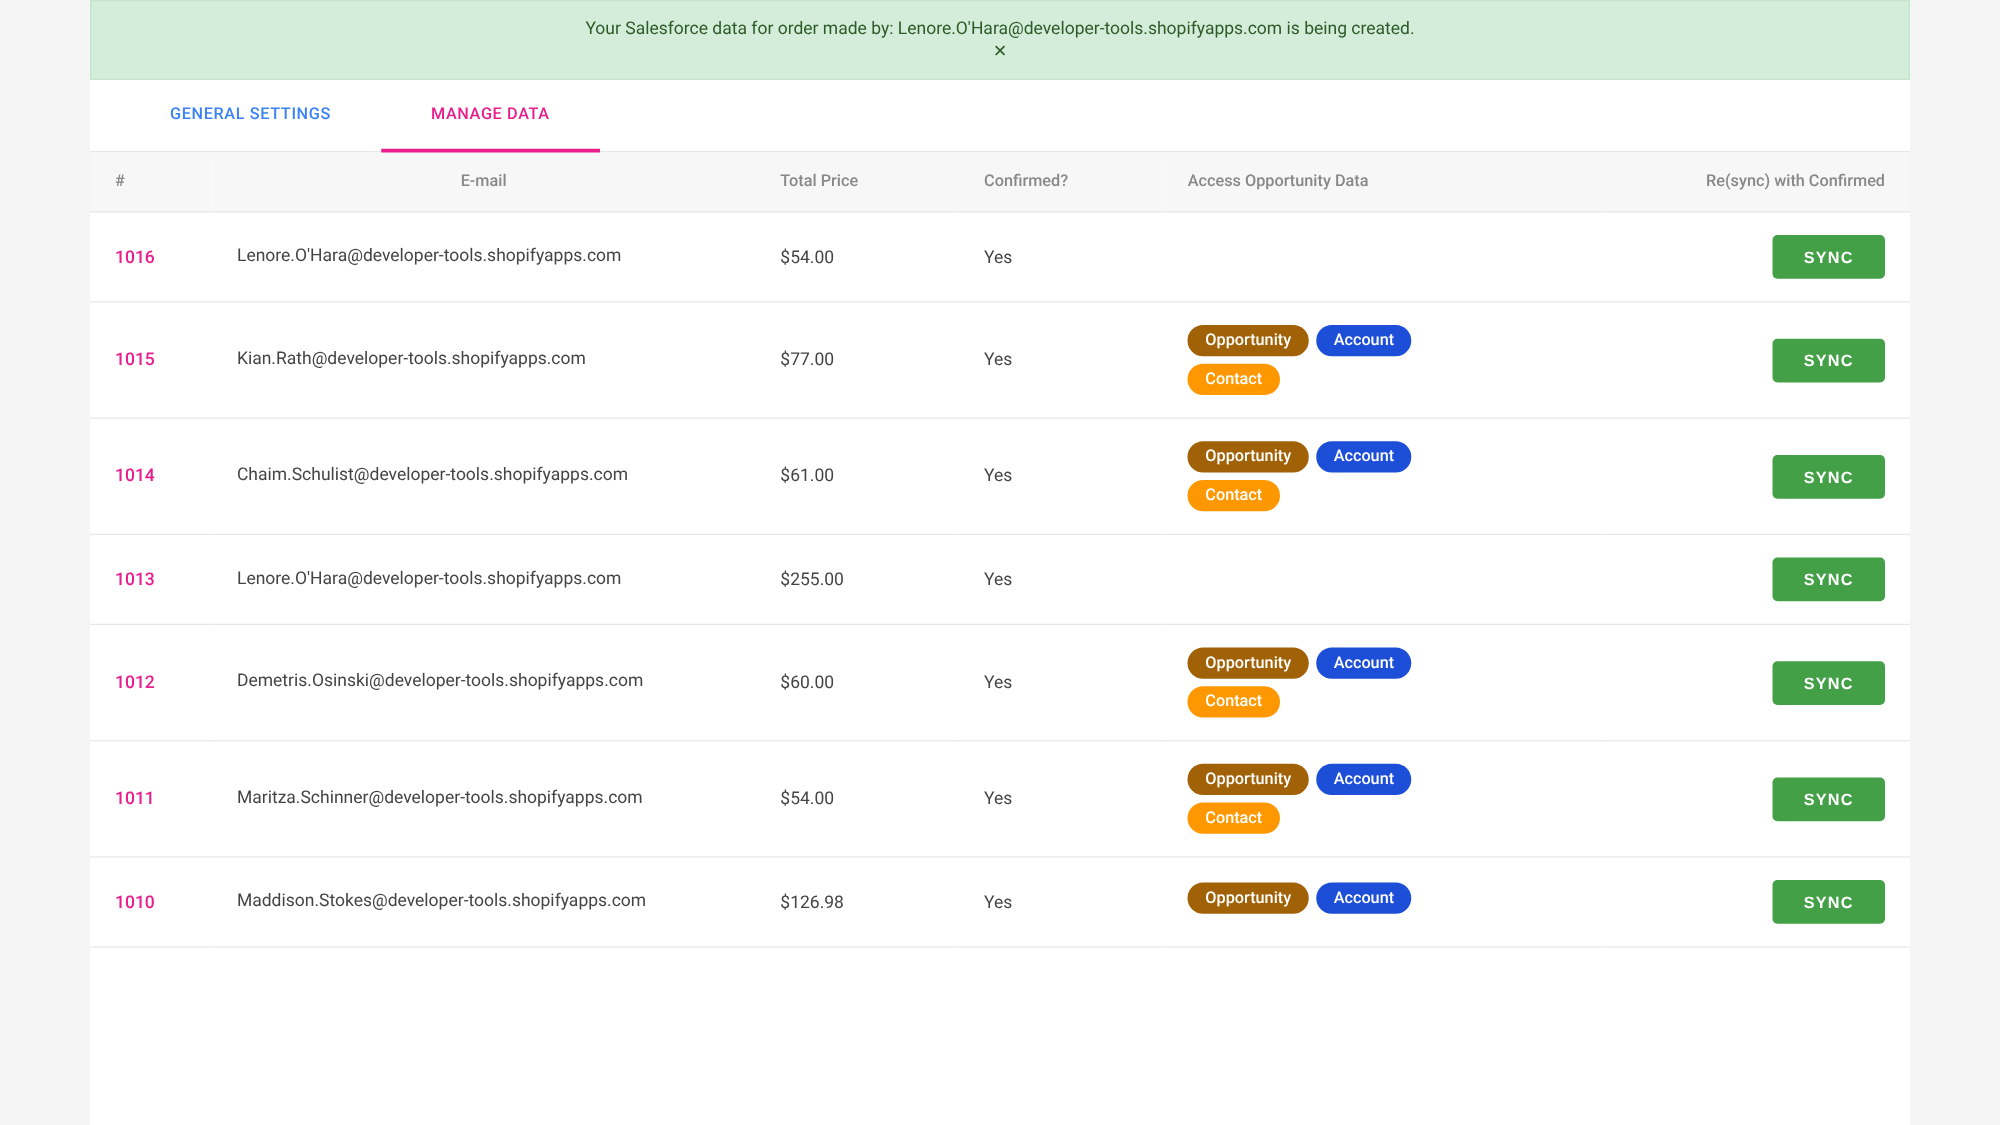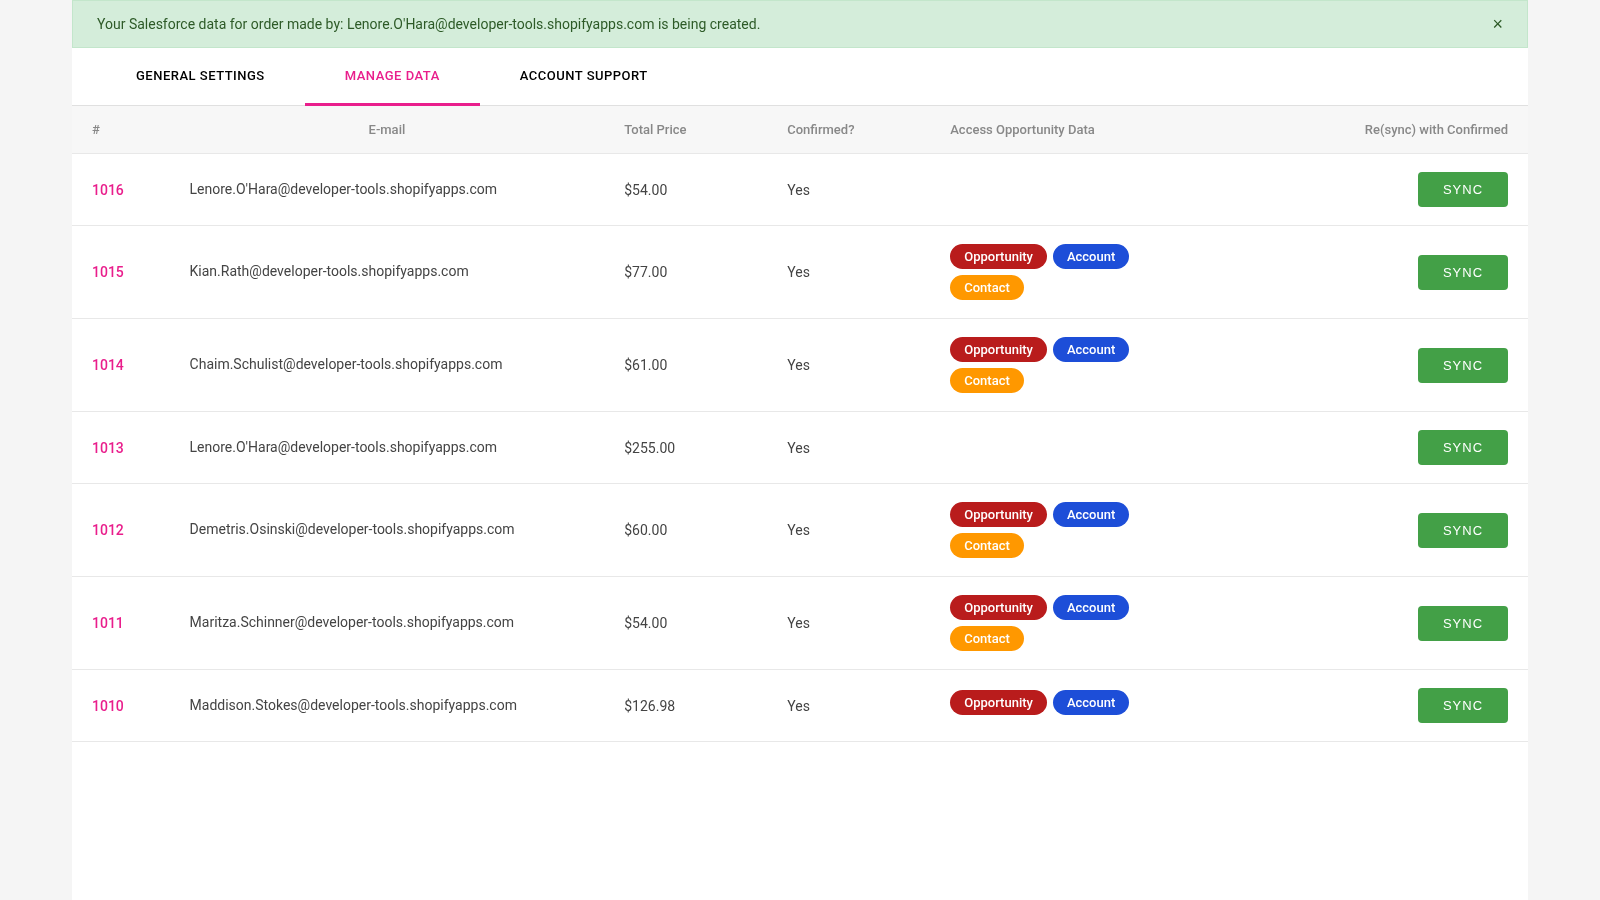--- a/index.html
+++ b/index.html
@@ -18,20 +18,21 @@
     
     .alert-banner {
       background: #d4edda;
       border: 1px solid #c3e6cb;
       padding: 14px 24px;
       display: flex;
       align-items: center;
       justify-content: space-between;
       color: #2d5a27;
       font-size: 14px;
+      flex-direction: column;
     }
     .alert-close {
       background: none;
       border: none;
       font-size: 18px;
       cursor: pointer;
       color: #2d5a27;
       line-height: 1;
     }
     
@@ -40,21 +41,21 @@
       border-bottom: 1px solid #e0e0e0;
       padding: 0 24px;
       background: #fff;
     }
     .nav-tab {
       padding: 20px 40px;
       font-size: 13px;
       font-weight: 500;
       letter-spacing: 0.5px;
       text-transform: uppercase;
-      color: #000000;
+      color: #3b82f6;
       cursor: pointer;
       border-bottom: 3px solid transparent;
       margin-bottom: -1px;
     }
     .nav-tab.active {
       color: #e91e8c;
       border-bottom: 3px solid #e91e8c;
     }
     
     .table-container {
@@ -100,31 +101,31 @@
       gap: 6px;
       align-items: center;
     }
     .badge {
       padding: 5px 14px;
       border-radius: 20px;
       font-size: 13px;
       font-weight: 500;
       color: #fff;
     }
-    .badge-opportunity { background: #b91c1c; }
+    .badge-opportunity { background: #a16207; }
     .badge-account { background: #1d4ed8; }
     .badge-contact { background: #ff9800; }
     .sync-btn {
       background: #43a047;
       color: #fff;
       border: none;
       border-radius: 4px;
       padding: 10px 22px;
       font-size: 13px;
-      font-weight: 400;
+      font-weight: 700;
       letter-spacing: 1px;
       cursor: pointer;
       min-width: 90px;
     }
     .col-hash { width: 60px; }
     .col-email { width: 320px; text-align: center; }
     .col-price { width: 120px; }
     .col-confirmed { width: 120px; }
     .col-access { width: 260px; }
     .col-sync { width: 180px; text-align: right; }
@@ -135,21 +136,20 @@
 <div class="page-wrapper">
 
   <div class="alert-banner">
     <span>Your Salesforce data for order made by: Lenore.O'Hara@developer-tools.shopifyapps.com is being created.</span>
     <button class="alert-close">×</button>
   </div>
 
   <nav class="nav-tabs">
     <div class="nav-tab">GENERAL SETTINGS</div>
     <div class="nav-tab active">MANAGE DATA</div>
-    <div class="nav-tab">ACCOUNT SUPPORT</div>
   </nav>
 
   <div class="table-container">
     <table>
       <thead>
         <tr>
           <th class="col-hash">#</th>
           <th class="col-email">E-mail</th>
           <th class="col-price">Total Price</th>
           <th class="col-confirmed">Confirmed?</th>

